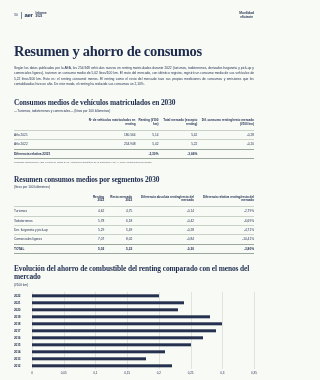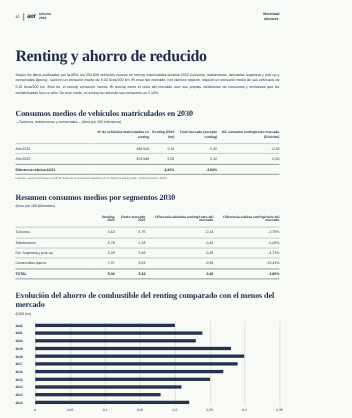--- a/index.html
+++ b/index.html
@@ -87,21 +87,21 @@
       <span class="folio">30</span>
       <span class="rule-v"></span>
       <span class="logo">aer</span>
       <span class="logo-sub" style="white-space:pre-line;">Informe
 2023</span>
     </div>
     <div class="rh-right" style="white-space:pre-line;">Movilidad
 eficiente</div>
   </div>
 
-  <h1 class="doc-title">Renting y ahorro de reducido</h1>
+  <h1 class="doc-title">Resumen y ahorro de consumos</h1>
 
   <div class="intro">
     <p>Según los datos publicados por la AEA, los 254.948 vehículos nuevos en renting matriculados durante 2022 (turismos, todoterrenos, derivados furgoneta y pick-up y comerciales ligeros), tuvieron un consumo medio de 5,02 litros/100 km. El resto del mercado, con idéntico registro, registró un consumo medio de sus vehículos de 5,22 litros/100 km. Esto es: el renting consumió menos. El renting como el resto del mercado tuvo sus propias mediciones de consumos y emisiones que les contabilizadas hizo un año. De este modo, el renting ha reducido sus consumos un 2,10%.</p>
   </div>
 
   <div>
     <div class="sec-title">Consumos medios de vehículos matriculados en 2030</div>
     <div class="sec-sub">—Turismos, todoterrenos y comerciales— (litros por 100 kilómetros)</div>
     <table class="t1">
       <colgroup>

